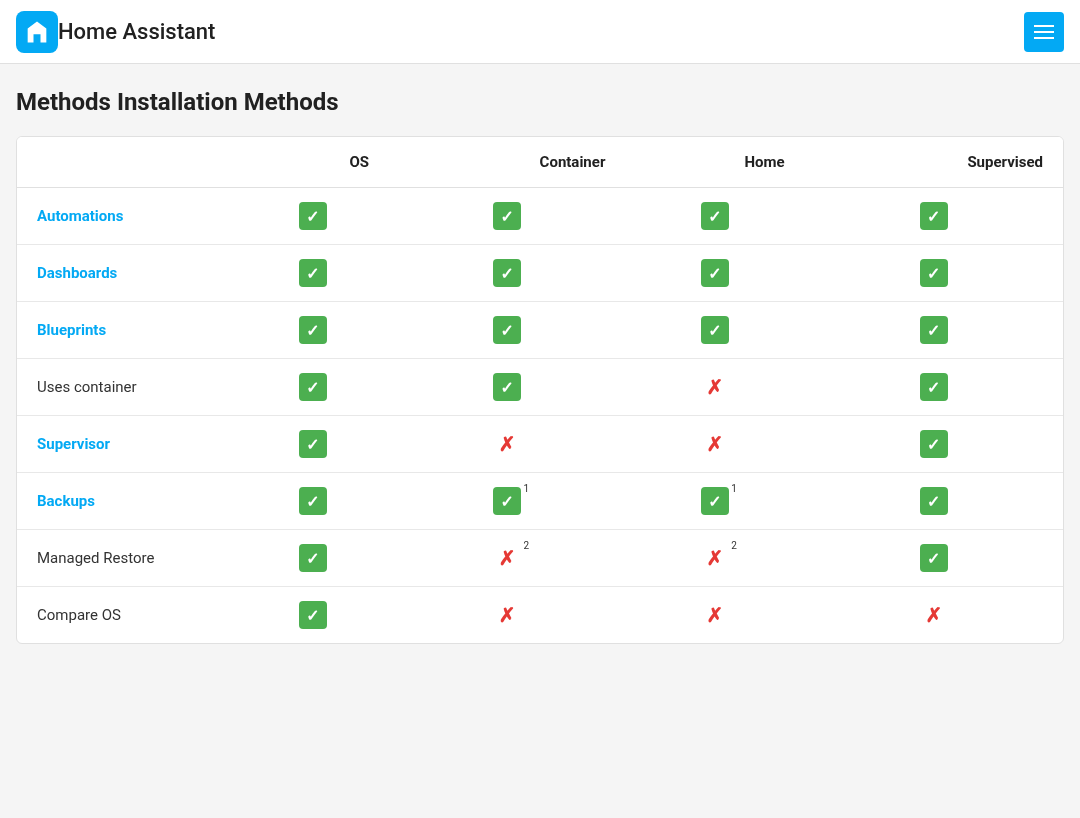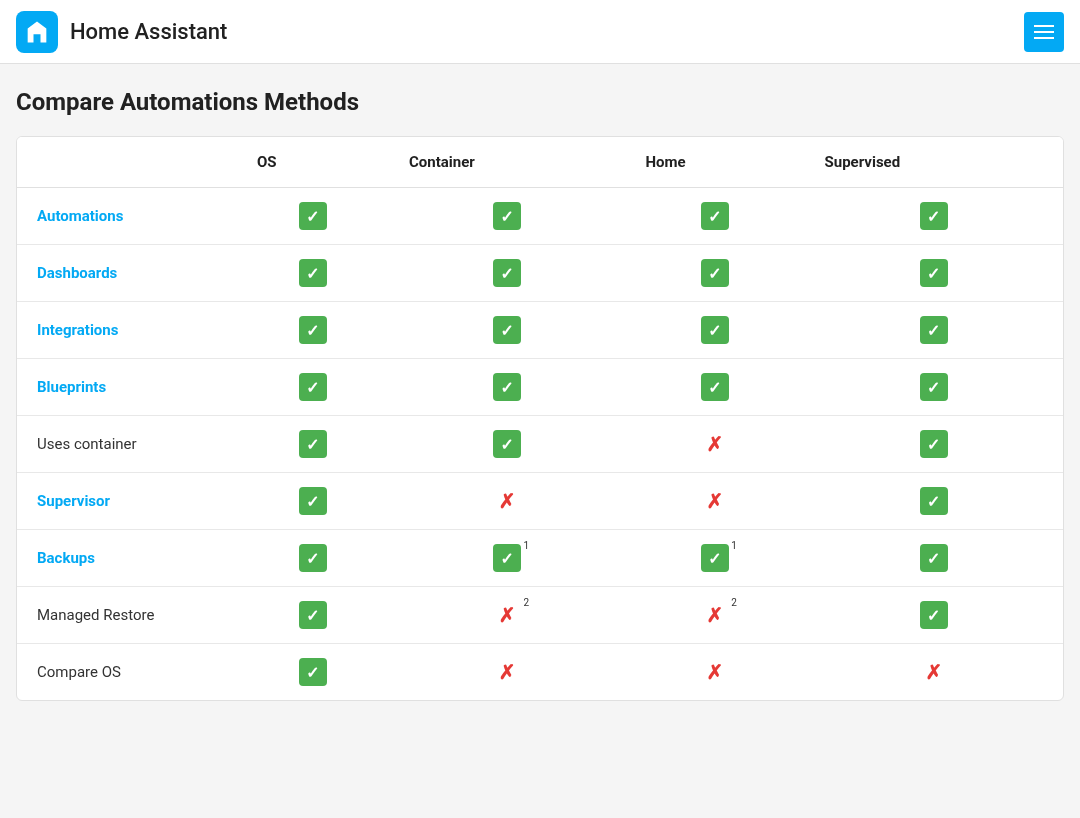--- a/index.html
+++ b/index.html
@@ -15,21 +15,20 @@
       border-bottom: 1px solid #e0e0e0;
       display: flex;
       align-items: center;
       justify-content: space-between;
       padding: 10px 16px;
       height: 64px;
     }
     #header-left {
       display: flex;
       align-items: center;
-      gap: 12px;
     }
     #logo-icon {
       width: 42px;
       height: 42px;
       background: #03a9f4;
       border-radius: 8px;
       display: flex;
       align-items: center;
       justify-content: center;
       flex-shrink: 0;
@@ -95,21 +94,21 @@
     }
     table {
       width: 100%;
       border-collapse: collapse;
     }
     thead tr {
       background: #fff;
     }
     thead th {
       padding: 16px 20px;
-      text-align: left;
+      text-align: right;
       font-weight: 700;
       font-size: 15px;
       color: #212121;
       border-bottom: 1px solid #e0e0e0;
     }
     thead th:first-child {
       text-align: left;
       width: 220px;
     }
     tbody tr {
@@ -193,21 +192,21 @@
       </svg>
     </div>
     <span id="app-title">Home Assistant</span>
   </div>
   <button id="menu-button" aria-label="menu">
     <span></span>
   </button>
 </div>
 
 <div id="page-content">
-  <h1 id="page-title">Compare Automations Methods</h1>
+  <h1 id="page-title">Methods Installation Methods</h1>
 
   <div id="table-container">
     <table>
       <thead>
         <tr>
           <th></th>
           <th>OS</th>
           <th>Container</th>
           <th>Home</th>
           <th>Supervised</th>
@@ -223,27 +222,20 @@
             <td><span class="check-icon">✓</span></td>
           </tr>
           <tr>
             <td><a class="feature-link" href="#">Dashboards</a></td>
             <td><span class="check-icon">✓</span></td>
             <td><span class="check-icon">✓</span></td>
             <td><span class="check-icon">✓</span></td>
             <td><span class="check-icon">✓</span></td>
           </tr>
           <tr>
-            <td><a class="feature-link" href="#">Integrations</a></td>
-            <td><span class="check-icon">✓</span></td>
-            <td><span class="check-icon">✓</span></td>
-            <td><span class="check-icon">✓</span></td>
-            <td><span class="check-icon">✓</span></td>
-          </tr>
-          <tr>
             <td><a class="feature-link" href="#">Blueprints</a></td>
             <td><span class="check-icon">✓</span></td>
             <td><span class="check-icon">✓</span></td>
             <td><span class="check-icon">✓</span></td>
             <td><span class="check-icon">✓</span></td>
           </tr>
           <tr>
             <td><span class="feature-text">Uses container</span></td>
             <td><span class="check-icon">✓</span></td>
             <td><span class="check-icon">✓</span></td>

